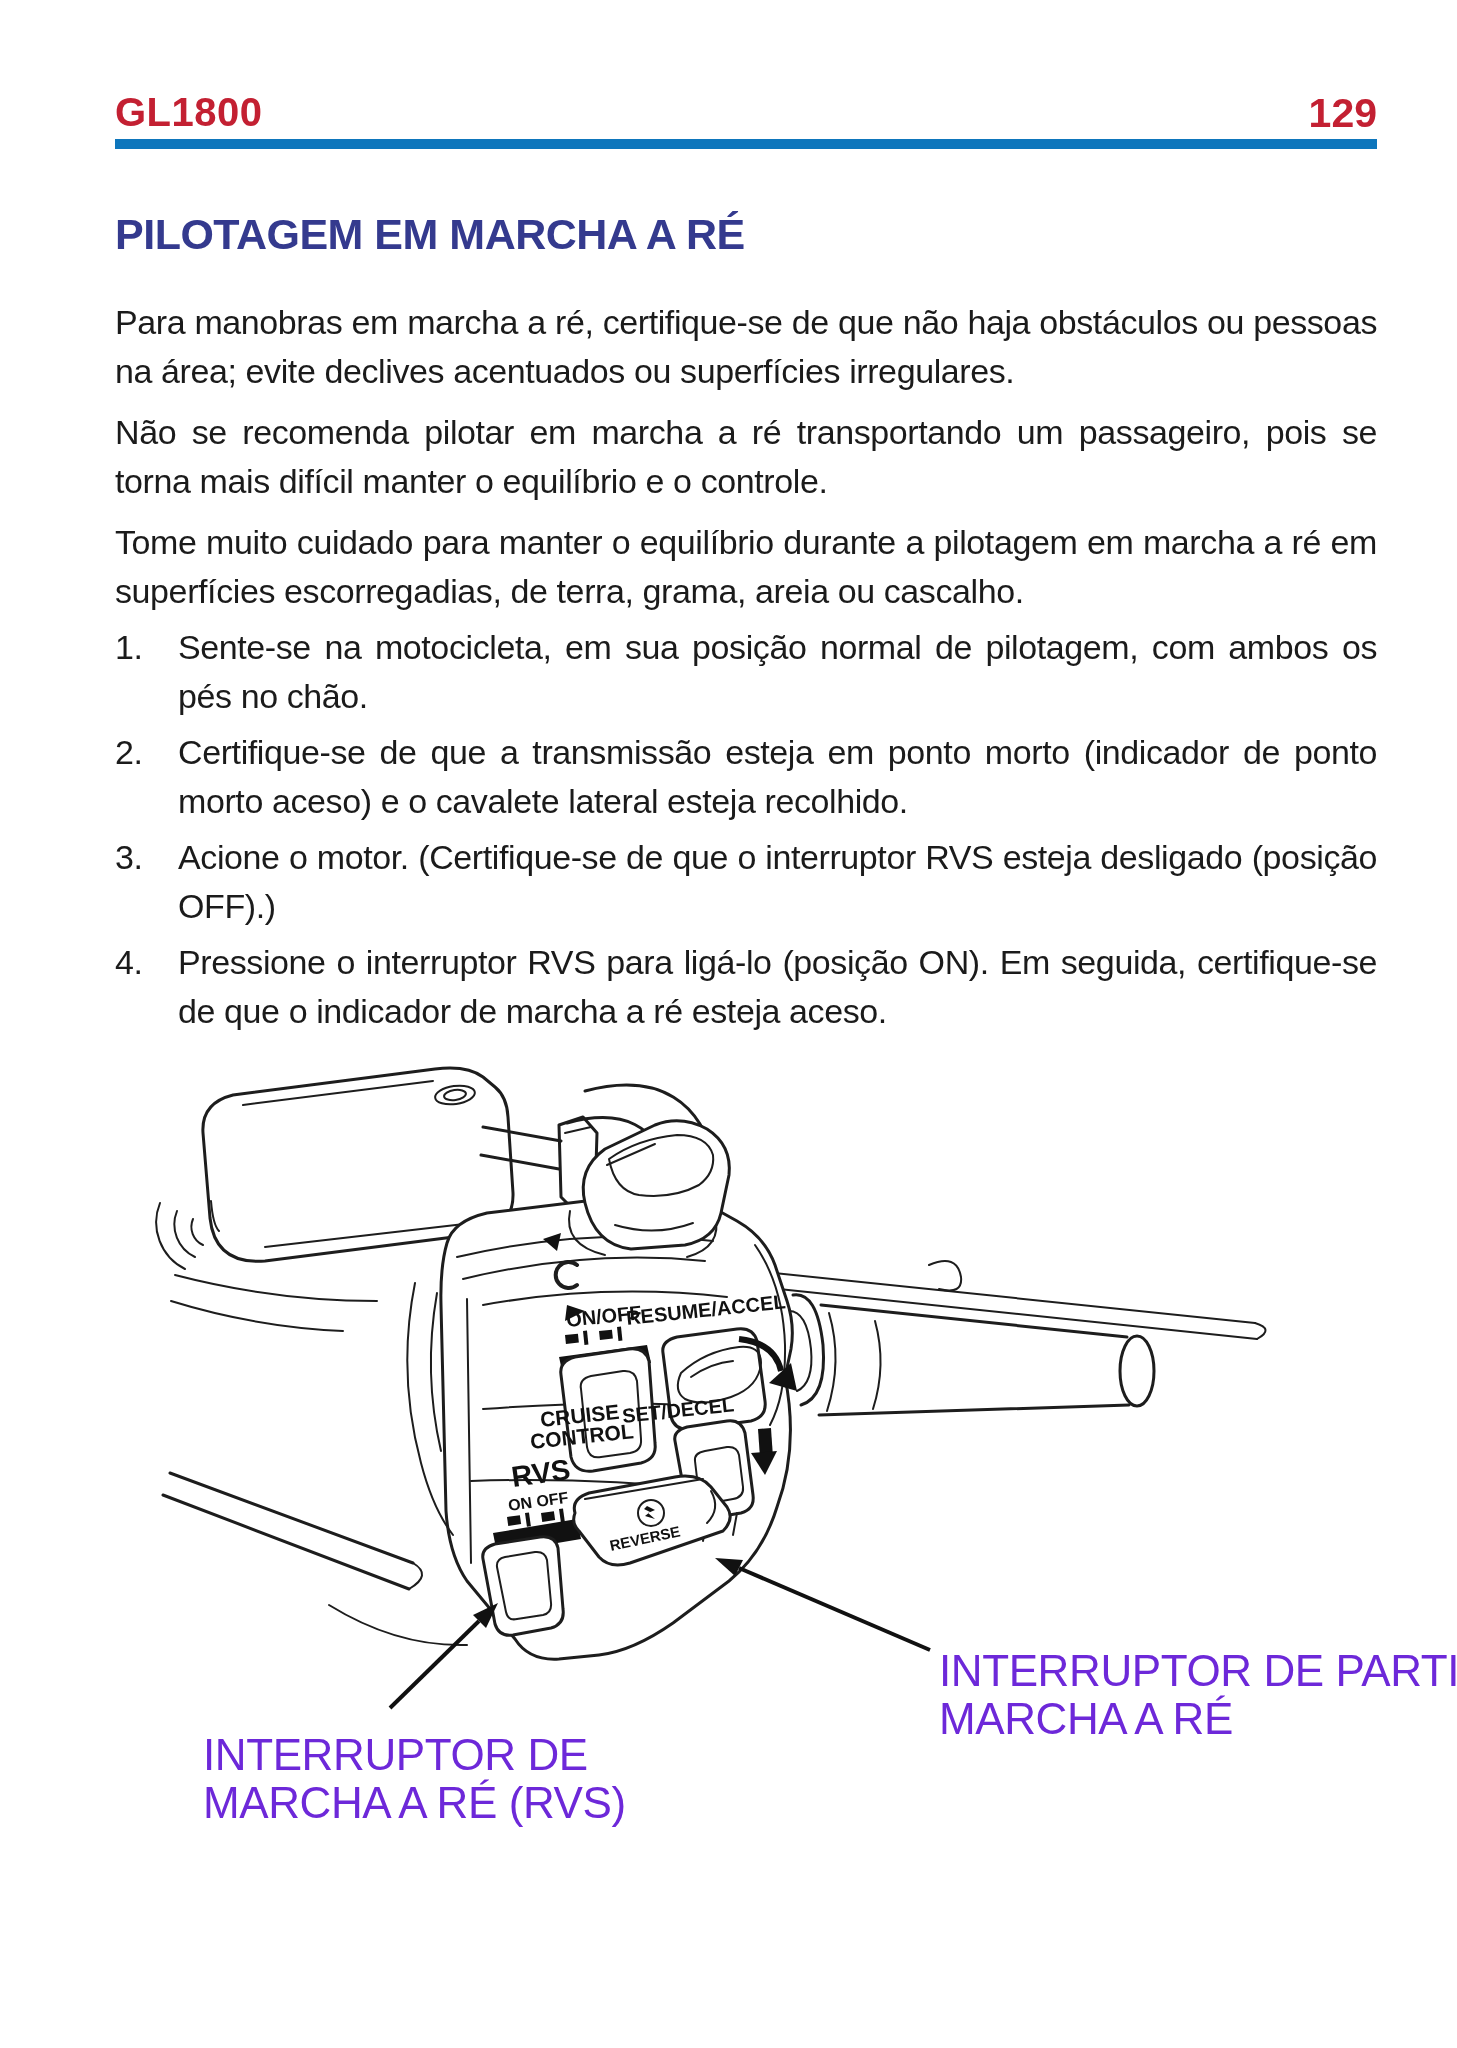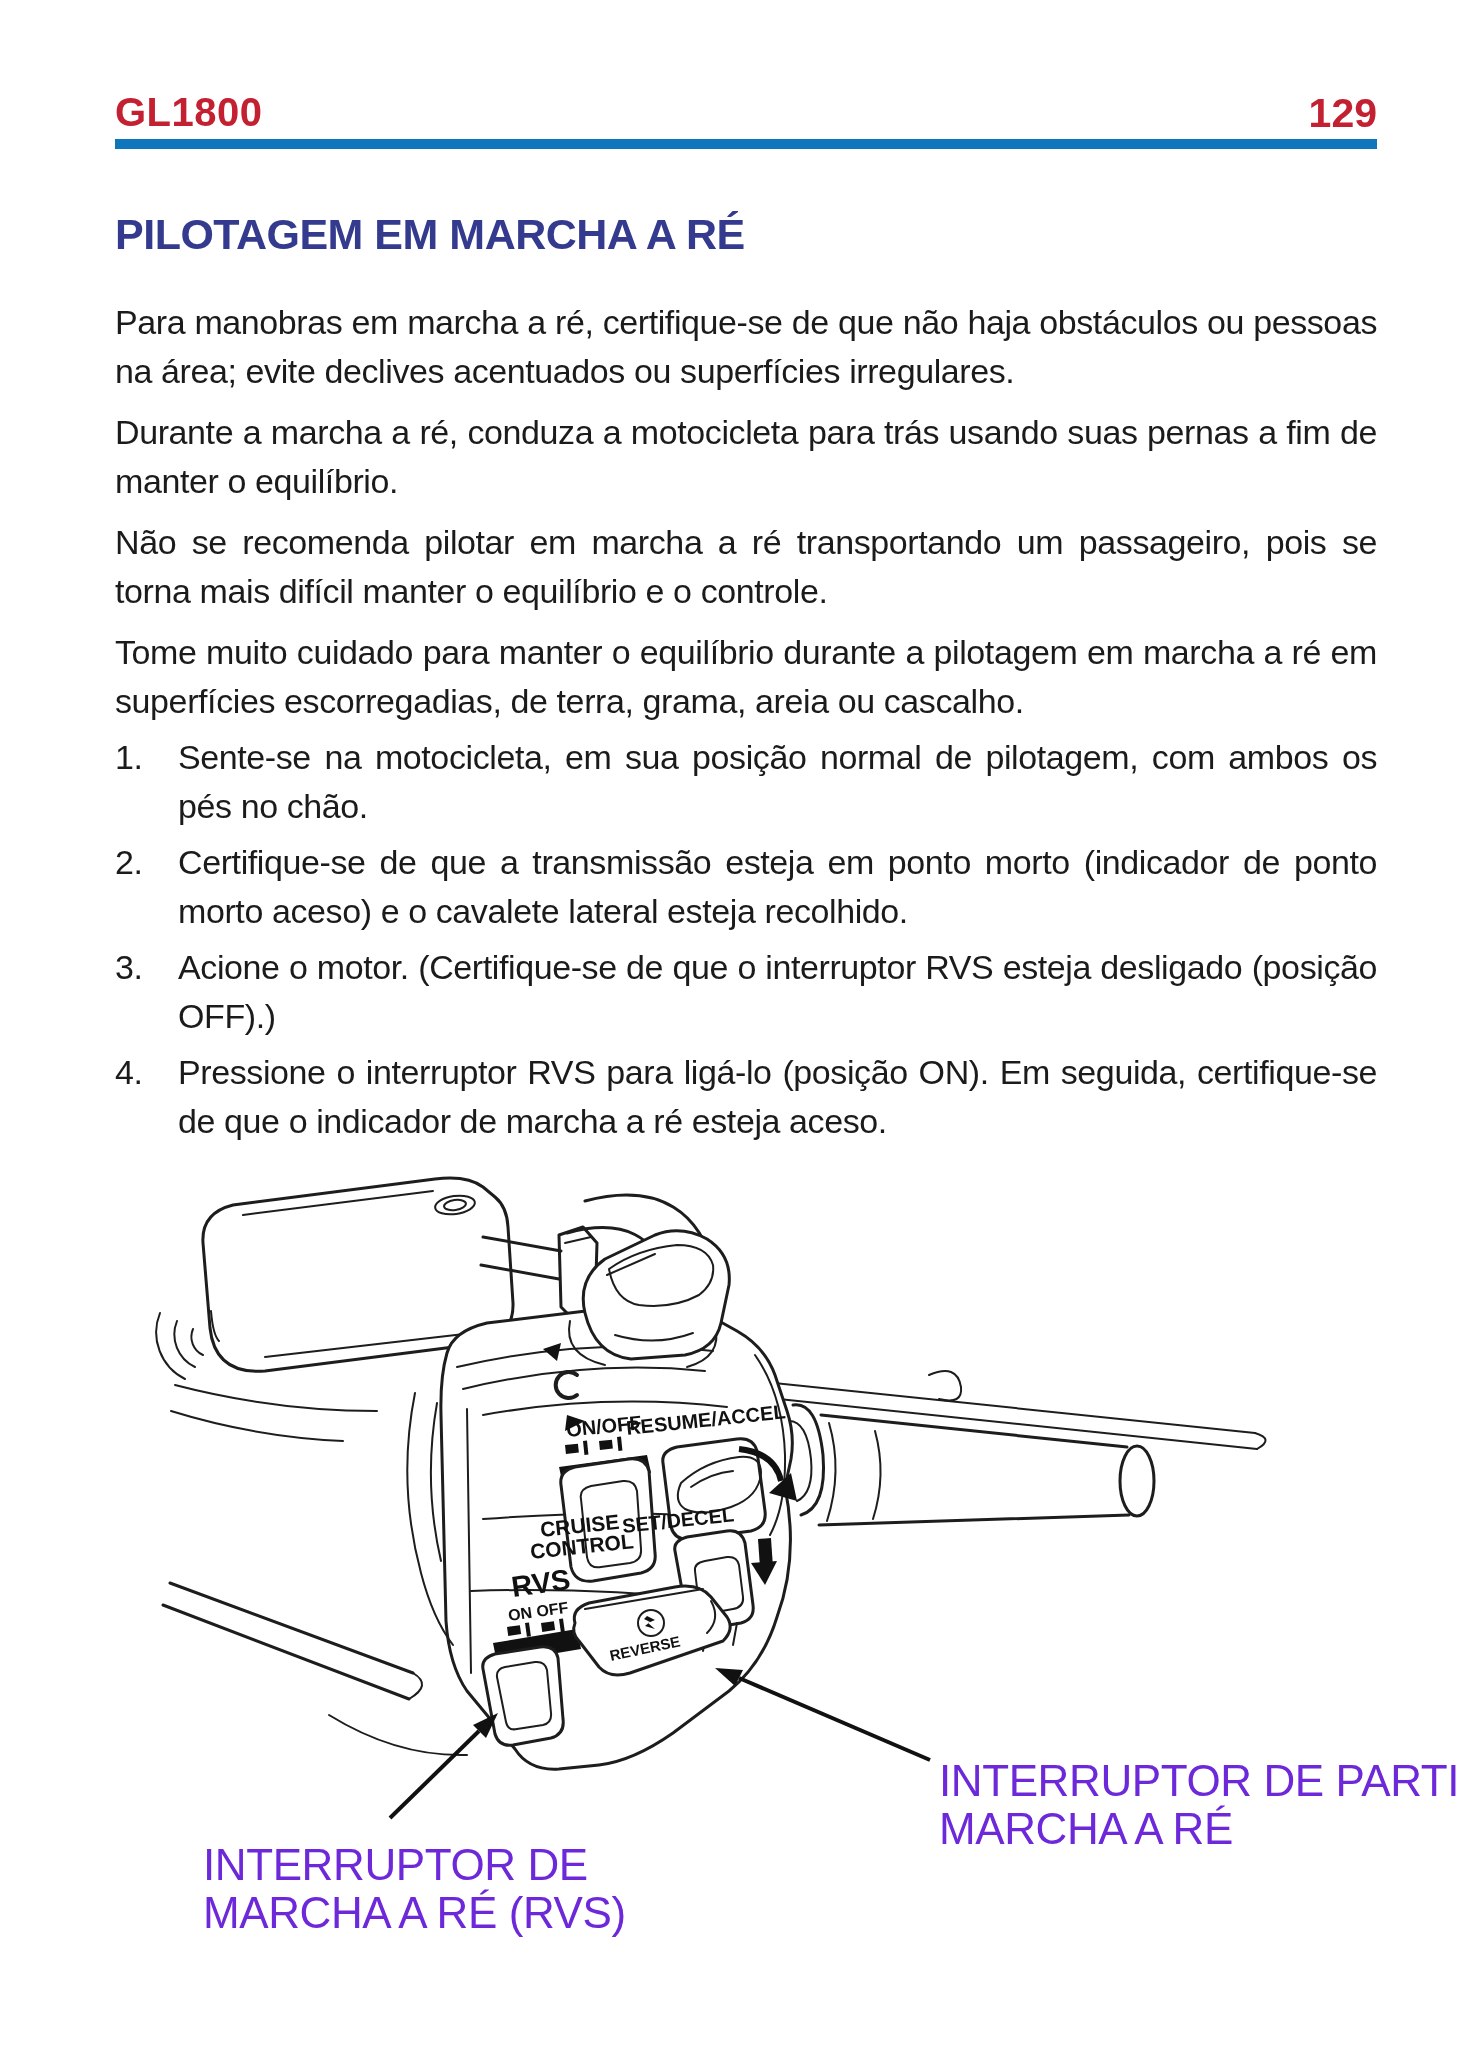--- a/index.html
+++ b/index.html
@@ -48,21 +48,20 @@
   <div class="header-row">
     <span class="brand">GL1800</span>
     <span class="pagenum">129</span>
   </div>
   <div class="rule"></div>
 
   <div class="content">
     <h1 class="title">PILOTAGEM EM MARCHA A RÉ</h1>
 
     <p>Para manobras em marcha a ré, certifique-se de que não haja obstáculos ou pessoas na área; evite declives acentuados ou superfícies irregulares.</p>
-    <p>Durante a marcha a ré, conduza a motocicleta para trás usando suas pernas a fim de manter o equilíbrio.</p>
     <p>Não se recomenda pilotar em marcha a ré transportando um passageiro, pois se torna mais difícil manter o equilíbrio e o controle.</p>
     <p>Tome muito cuidado para manter o equilíbrio durante a pilotagem em marcha a ré em superfícies escorregadias, de terra, grama, areia ou cascalho.</p>
 
     <div class="step">
       <span class="num">1.</span>
       <span class="txt">Sente-se na motocicleta, em sua posição normal de pilotagem, com ambos os pés no chão.</span>
     </div>
     <div class="step">
       <span class="num">2.</span>
       <span class="txt">Certifique-se de que a transmissão esteja em ponto morto (indicador de ponto morto aceso) e o cavalete lateral esteja recolhido.</span>

